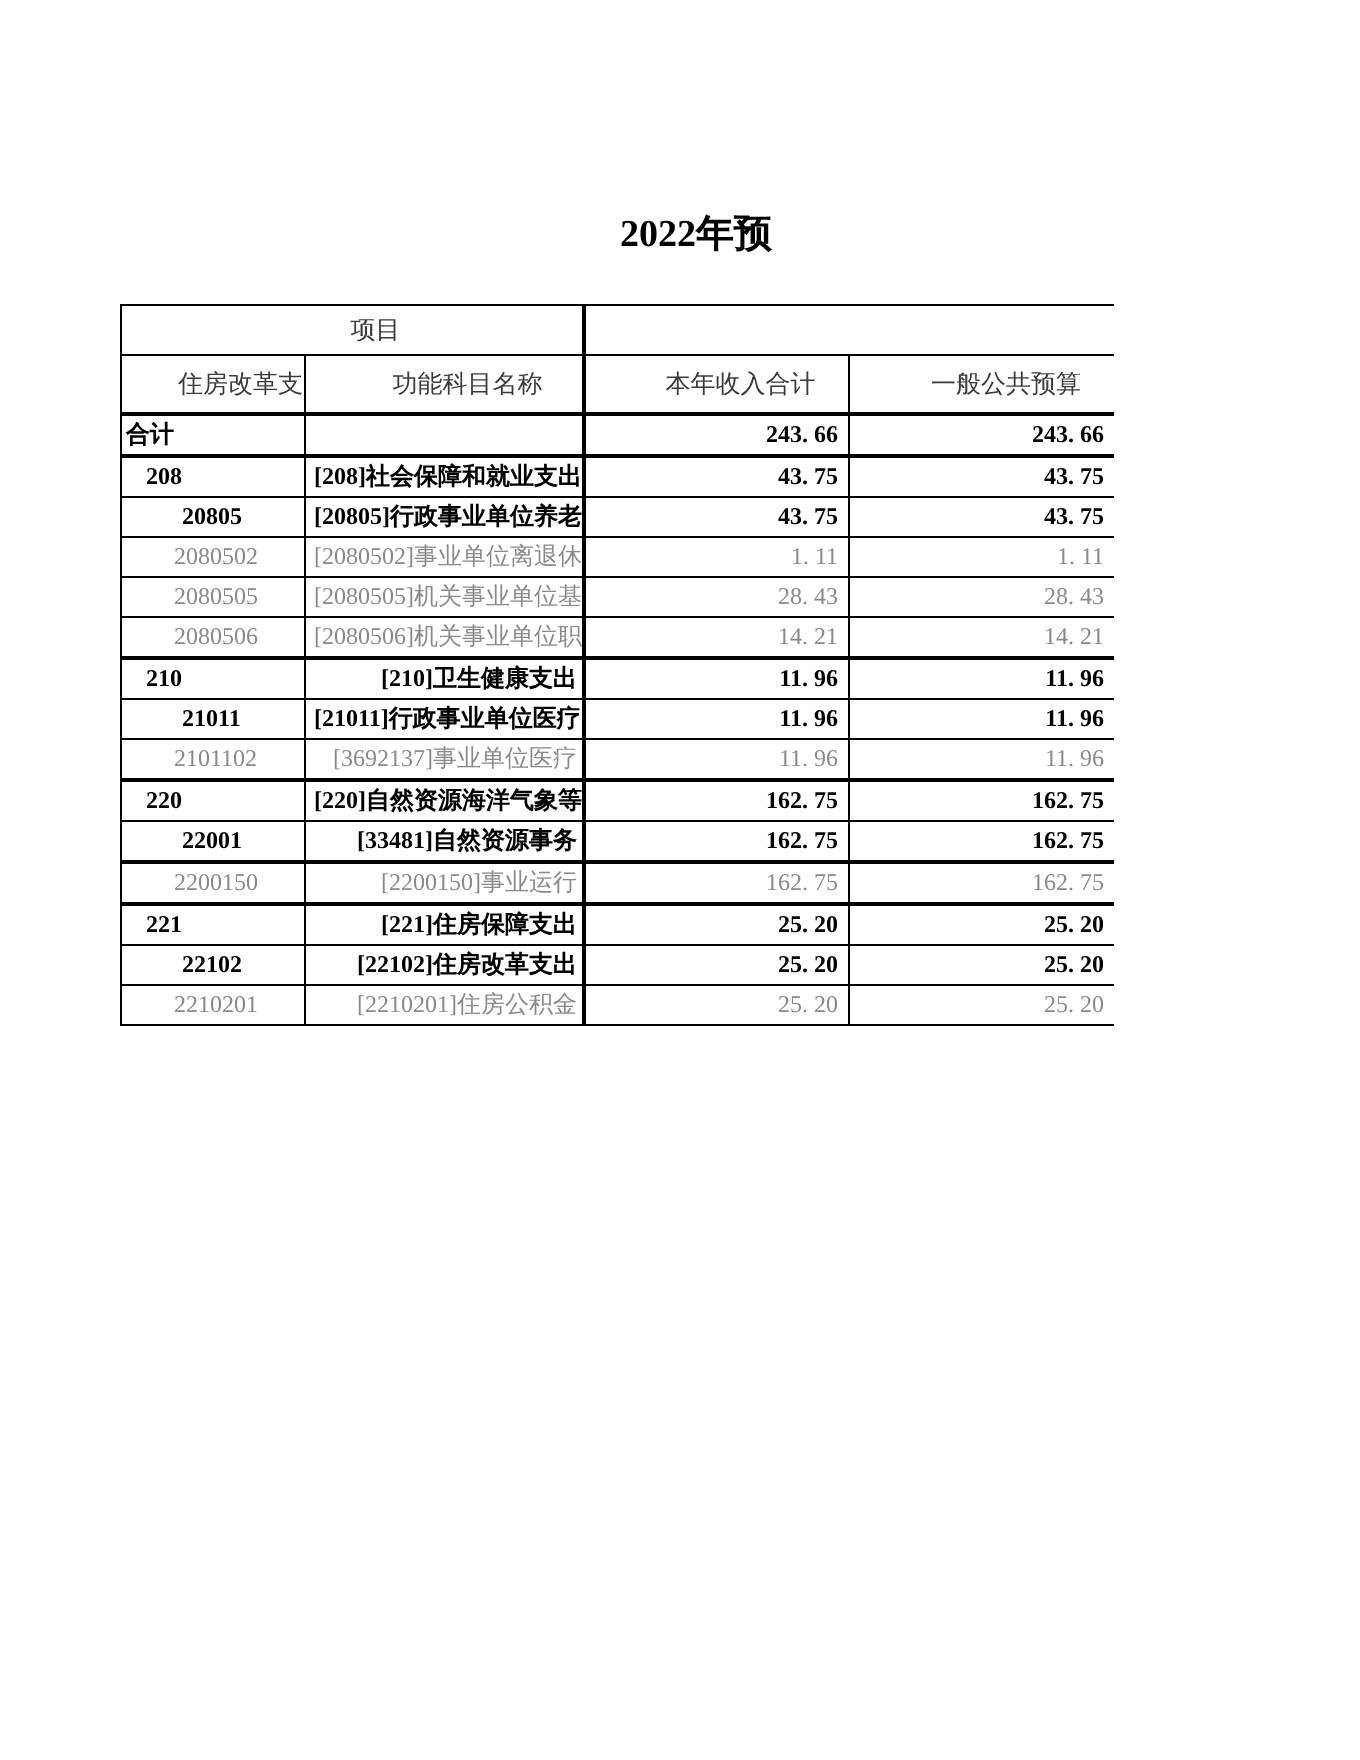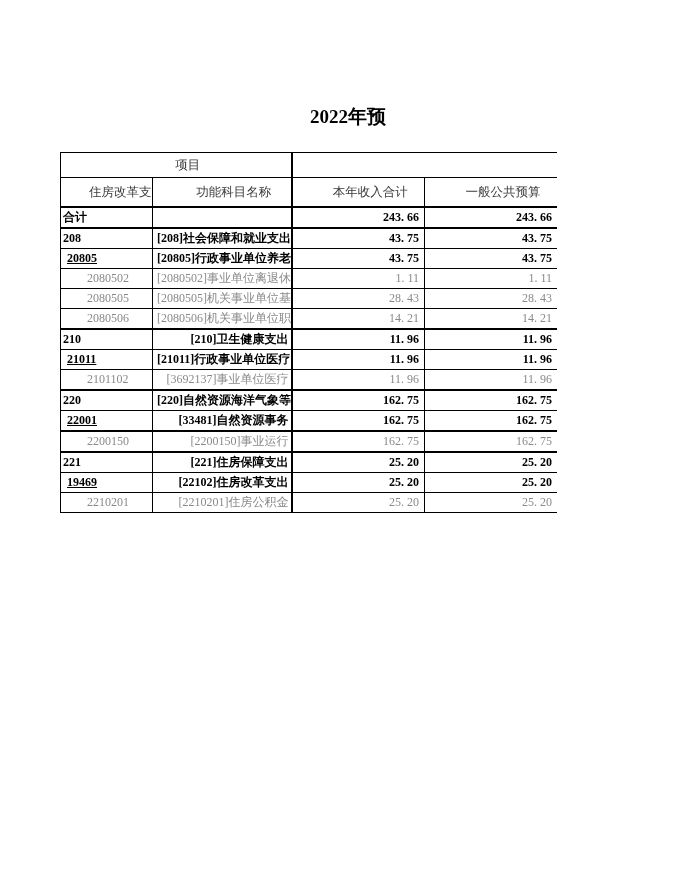--- a/index.html
+++ b/index.html
@@ -70,22 +70,22 @@
 
   
   td.code{text-align:left;}
   td.name{text-align:right;}
   td.num {text-align:right;padding-right:5px;}
 
   tr.lv1 td{font-weight:700;color:#000;}
   tr.lv2 td{font-weight:700;color:#000;}
   tr.lv3 td{font-weight:400;color:#8a8a8a;}
 
-  tr.lv1 td.code{padding-left:2px;}
-  tr.lv2 td.code{padding-left:6px;text-decoration:underline;}
+  tr.lv1 td.code{padding-left:12px;}
+  tr.lv2 td.code{padding-left:30px;}
   tr.lv3 td.code{padding-left:26px;}
 
   tr.lv1 td.name{padding-right:2px;}
   tr.lv2 td.name{padding-right:2px;}
   tr.lv3 td.name{padding-right:2px;margin-top:37px;}
 
   tr.total td{font-weight:700;color:#000;}
   tr.total td.code{padding-left:2px;}
 
   
@@ -190,21 +190,21 @@
           <td class="num sep-l">162. 75</td>
           <td class="num">162. 75</td>
         </tr>
         <tr class="lv1 gstart">
           <td class="code">221</td>
           <td class="name">[221]住房保障支出</td>
           <td class="num sep-l">25. 20</td>
           <td class="num">25. 20</td>
         </tr>
         <tr class="lv2">
-          <td class="code">19469</td>
+          <td class="code">22102</td>
           <td class="name">[22102]住房改革支出</td>
           <td class="num sep-l">25. 20</td>
           <td class="num">25. 20</td>
         </tr>
         <tr class="lv3">
           <td class="code">2210201</td>
           <td class="name">[2210201]住房公积金</td>
           <td class="num sep-l">25. 20</td>
           <td class="num">25. 20</td>
         </tr>

